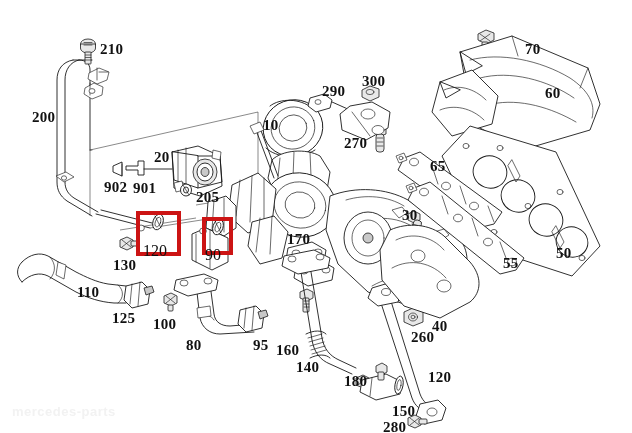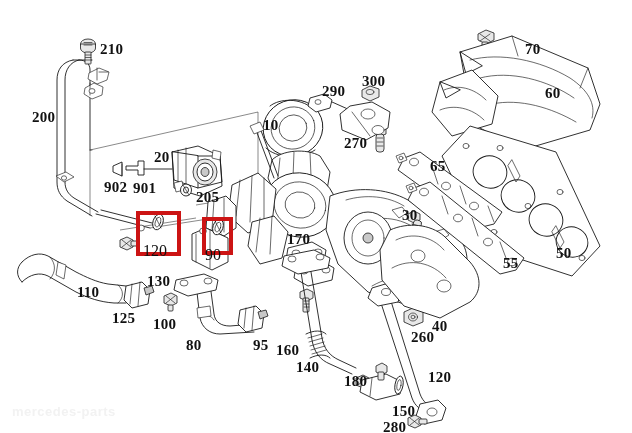--- a/index.html
+++ b/index.html
@@ -433,21 +433,21 @@
   <div class="part-label" style="left:545px; top:86px;">60</div>
   <div class="part-label" style="left:154px; top:150px;">20</div>
   <div class="part-label" style="left:104px; top:180px;">902</div>
   <div class="part-label" style="left:133px; top:181px;">901</div>
   <div class="part-label" style="left:196px; top:190px;">205</div>
   <div class="part-label" style="left:430px; top:159px;">65</div>
   <div class="part-label" style="left:402px; top:208px;">30</div>
   <div class="part-label" style="left:556px; top:246px;">50</div>
   <div class="part-label" style="left:503px; top:256px;">55</div>
   <div class="part-label" style="left:287px; top:232px;">170</div>
-  <div class="part-label" style="left:113px; top:274px;margin-left:34px;">130</div>
+  <div class="part-label" style="left:113px; top:258px;">130</div>
   <div class="part-label" style="left:77px; top:285px;text-align:right;">110</div>
   <div class="part-label" style="left:112px; top:311px;">125</div>
   <div class="part-label" style="left:153px; top:317px;">100</div>
   <div class="part-label" style="left:186px; top:338px;">80</div>
   <div class="part-label" style="left:253px; top:338px;">95</div>
   <div class="part-label" style="left:276px; top:298px;margin-top:45px;">160</div>
   <div class="part-label" style="left:296px; top:360px;">140</div>
   <div class="part-label" style="left:344px; top:374px;">180</div>
   <div class="part-label" style="left:392px; top:404px;">150</div>
   <div class="part-label" style="left:383px; top:420px;">280</div>

